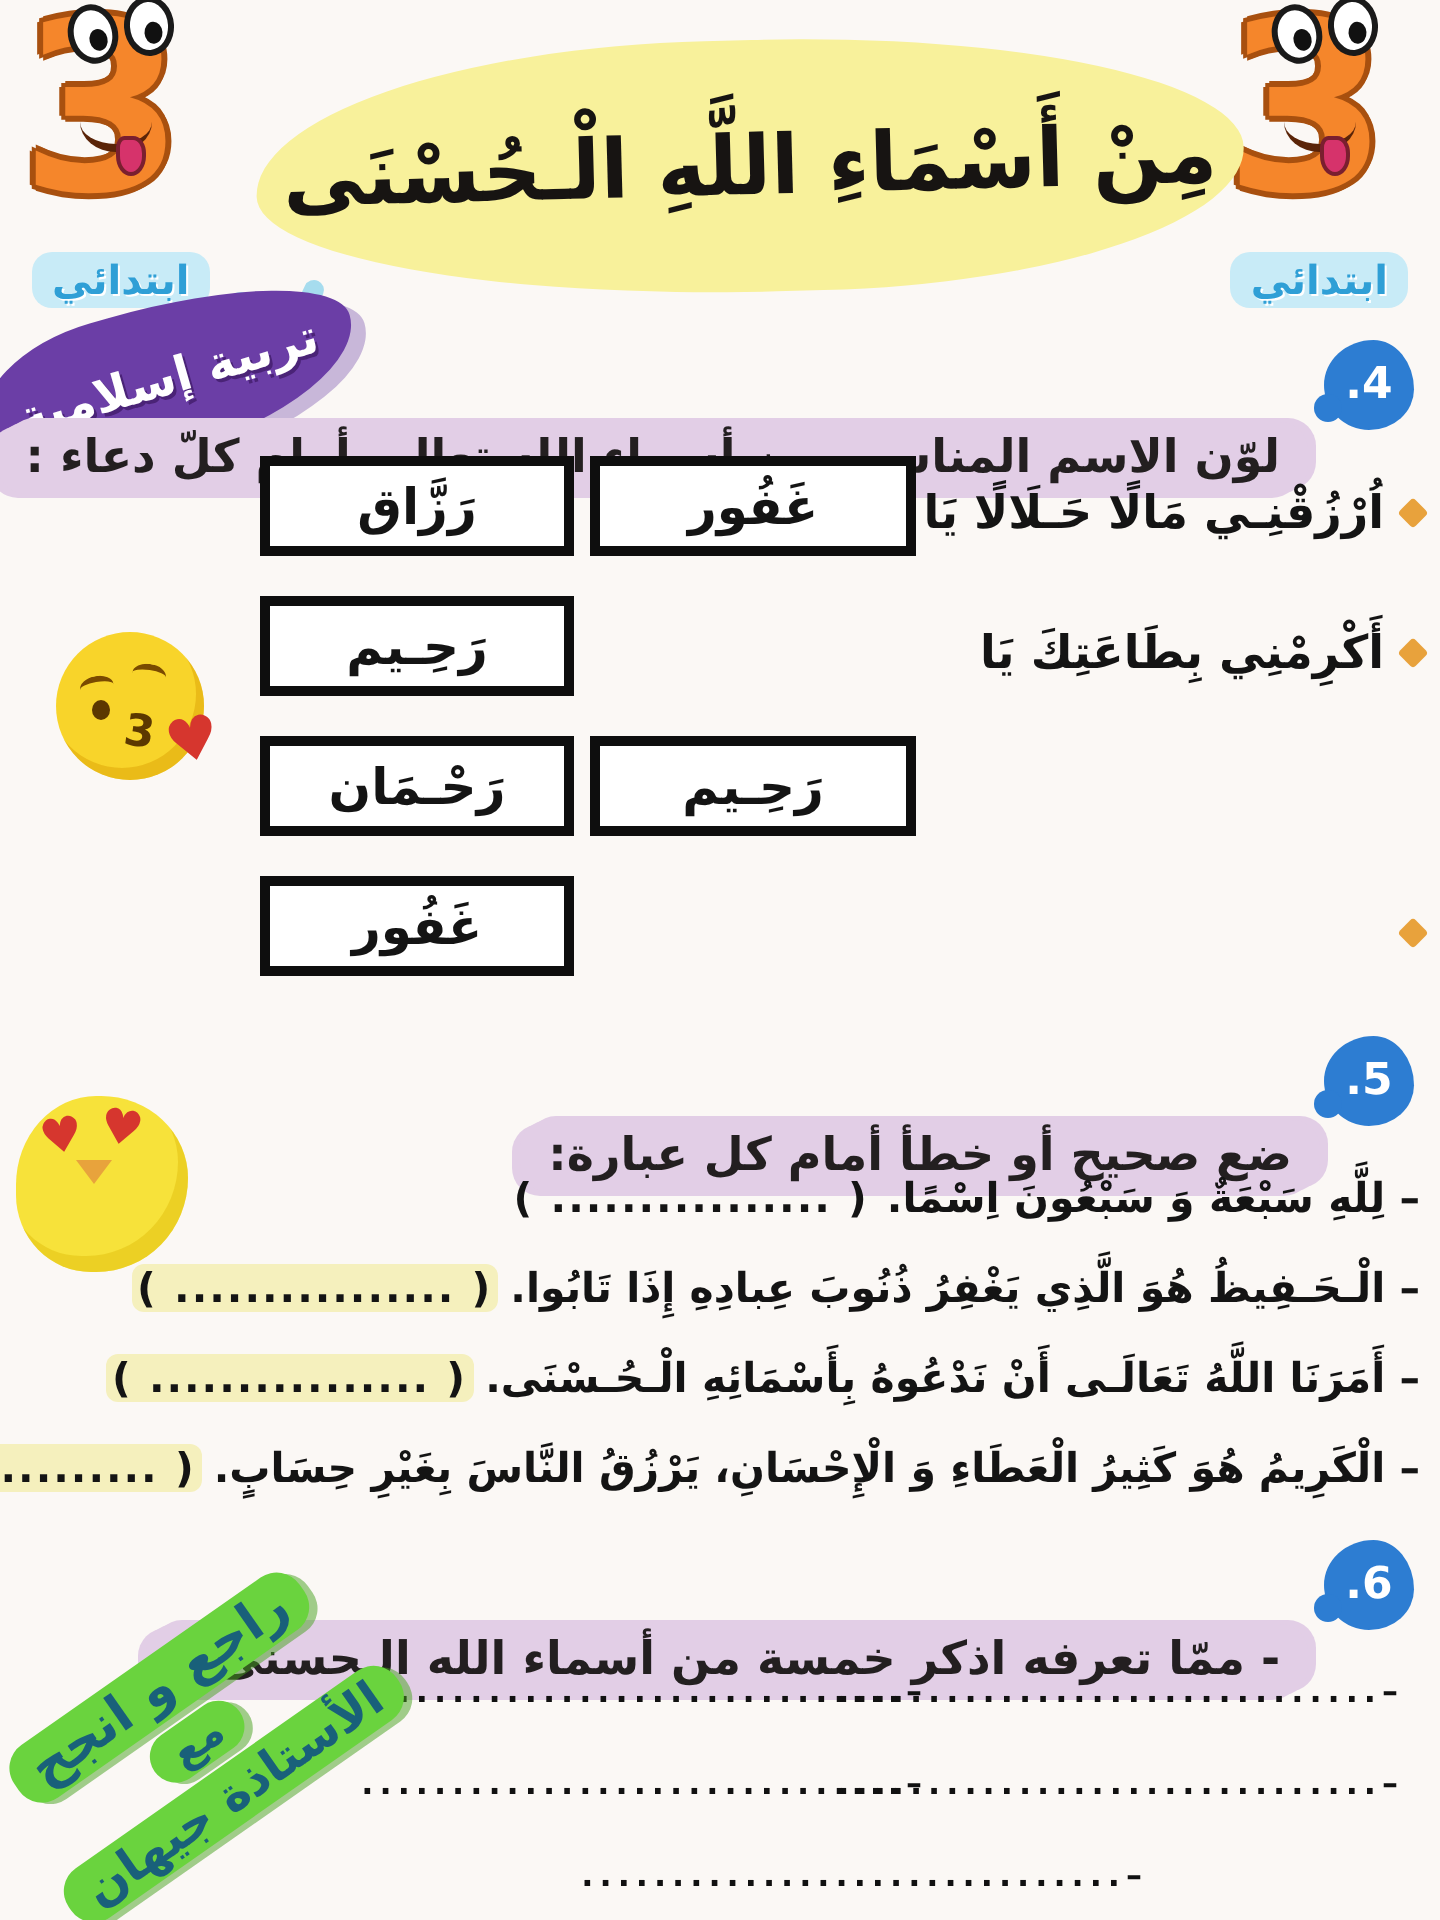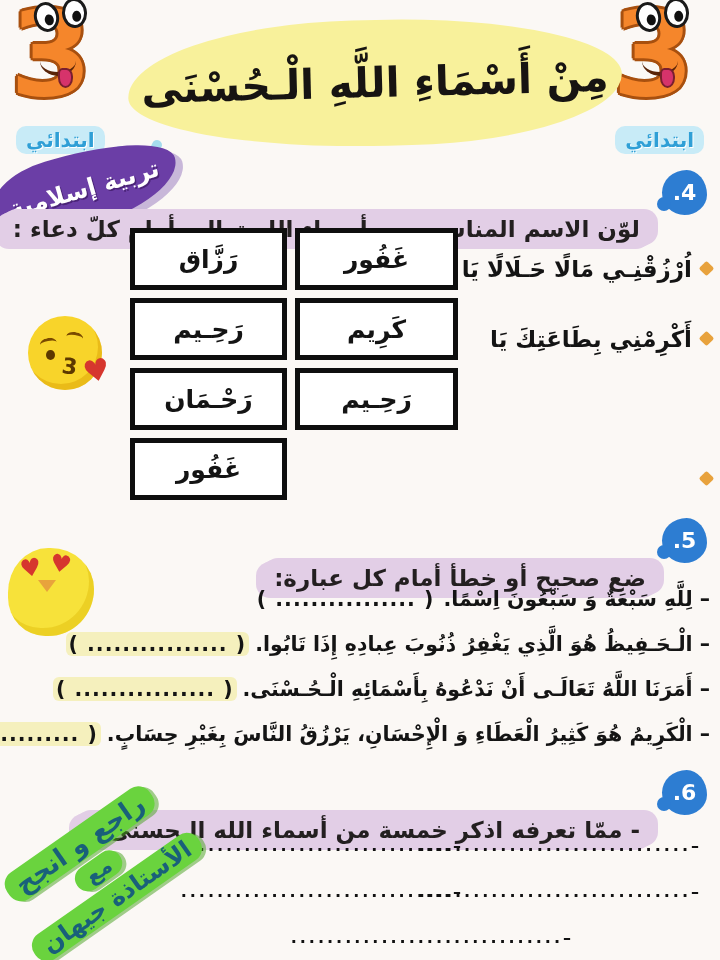--- a/index.html
+++ b/index.html
@@ -51,25 +51,25 @@
     display:flex; align-items:center; justify-content:center; box-shadow:6px 6px 0 rgba(107,62,166,0.35); }
   .subject-badge span { color:#fff; font-size:24px; font-weight:bold; direction:rtl; white-space:nowrap; text-shadow:1px 2px 0 #4a2377; }
 
   .drop { position:absolute; background:#a6dcee; border-radius:50% 50% 50% 0; }
   .drop1 { left:113px; top:146px; width:15px; height:15px; transform:rotate(45deg); }
   .drop2 { left:152px; top:140px; width:10px; height:10px; transform:rotate(25deg); }
 
   
   .match-row { position:absolute; left:0; width:720px; height:62px; }
   .row1 { top:228px; } .row2 { top:298px; } .row3 { top:368px; } .row4 { top:438px; }
-  .name-box { position:absolute; top:0; height:62px; background:#fff; border:5px solid #0e0e0e;
+  .name-box { position:absolute; top:0; height:50px; background:#fff; border:5px solid #0e0e0e;
     display:flex; align-items:center; justify-content:center; font-size:25px; font-weight:bold; direction:rtl; color:#141414; }
   .box-far { left:130px; width:157px; }
   .box-near { left:295px; width:163px; }
-  .prayer { position:absolute; top:12px; left:462px; right:8px; height:57px; direction:rtl;
+  .prayer { position:absolute; top:0; left:462px; right:8px; height:57px; direction:rtl;
     display:flex; align-items:center; gap:9px; font-size:23px; font-weight:bold; color:#141414; white-space:nowrap; }
   .diamond { flex:0 0 auto; width:11px; height:11px; background:#e8a23c; transform:rotate(45deg); border-radius:2px; }
 
   
   .kiss-emoji { position:absolute; left:28px; top:316px; width:74px; height:74px; background:#f8d42a;
     border-radius:50%; box-shadow:inset -4px -6px 0 rgba(222,165,10,0.55); }
   .kiss-eye { position:absolute; width:17px; height:11px; border-top:3px solid #7a4a00; border-radius:50%; }
   .kiss-eye-l { left:12px; top:22px; transform:rotate(-10deg); }
   .kiss-eye-r { left:38px; top:16px; transform:rotate(8deg); }
   .kiss-dot { position:absolute; left:18px; top:34px; width:9px; height:10px; background:#5c3800; border-radius:50%; }
@@ -161,23 +161,20 @@
       </div>
     <div class="prayer">
         <span class="diamond"></span>
         <span>اُرْزُقْنِـي مَالًا حَـلَالًا يَا</span>
       </div>
   </div>
   <div class="match-row row2">
     <div class="name-box box-far">
         <span>رَحِـيم</span>
       </div>
-    <div class="name-box box-near">
-        <span>كَرِيم</span>
-      </div>
     <div class="prayer">
         <span class="diamond"></span>
         <span>أَكْرِمْنِي بِطَاعَتِكَ يَا</span>
       </div>
   </div>
   <div class="match-row row3">
     <div class="name-box box-far">
         <span>رَحْـمَان</span>
       </div>
     <div class="name-box box-near">

